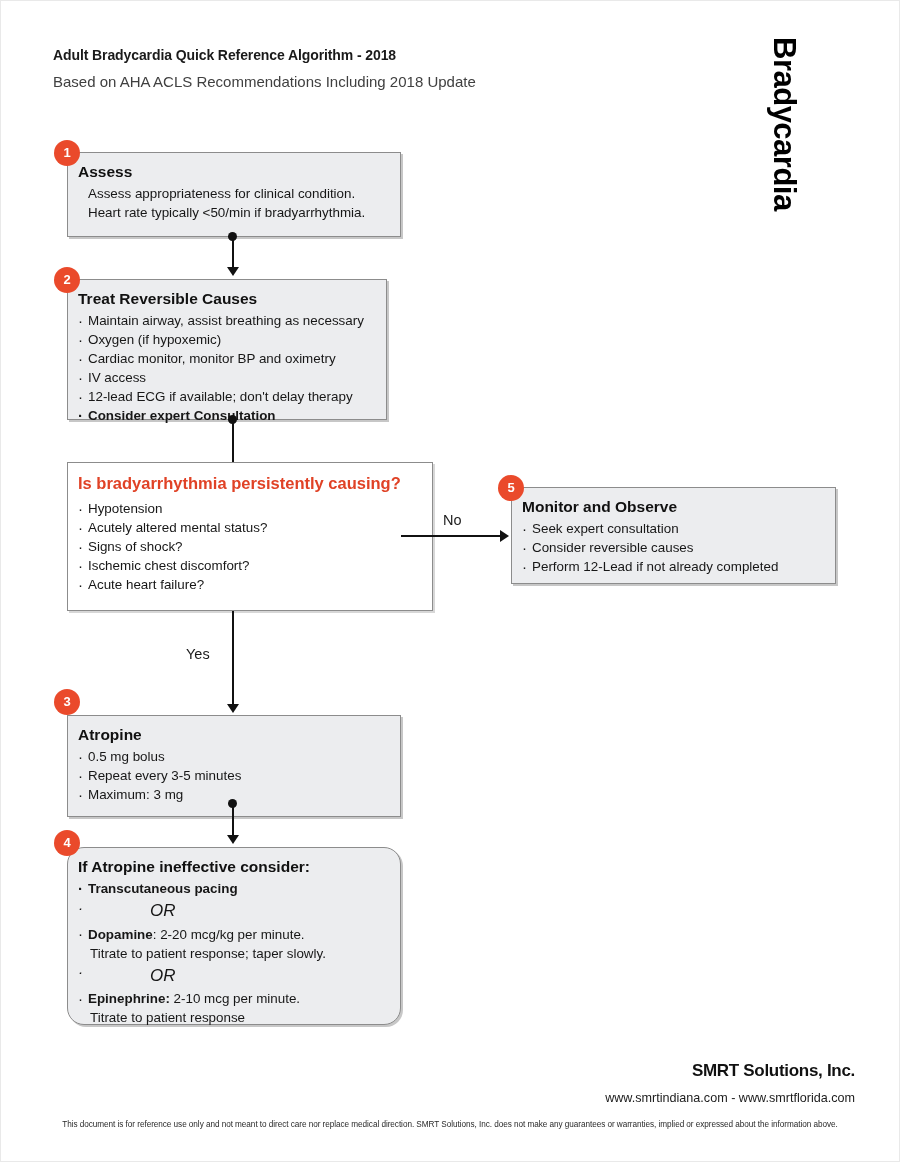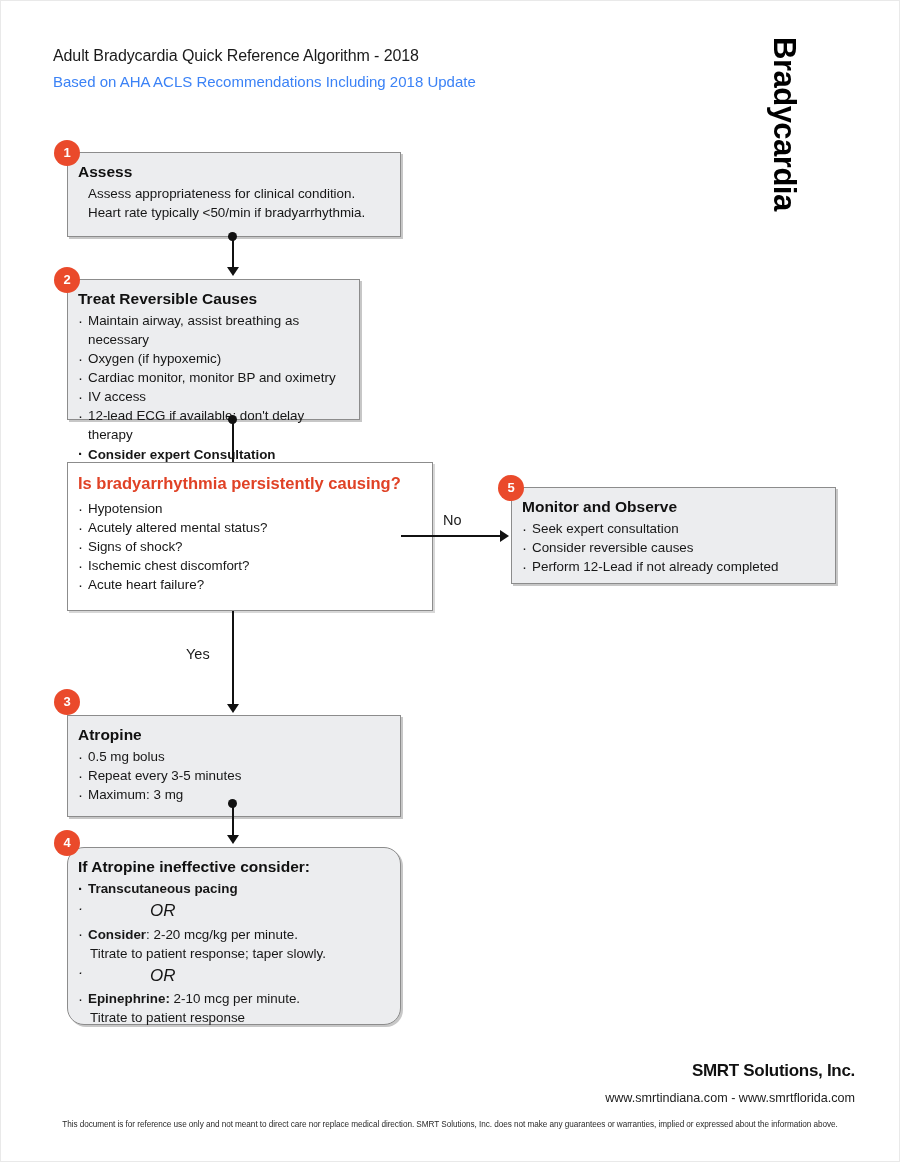--- a/index.html
+++ b/index.html
@@ -20,33 +20,33 @@
     box-sizing: border-box;
     border: 1px solid #e9e9e9;
     overflow: hidden;
   }
 
   
   .hdr-title {
     position: absolute;
     left: 52px;
     top: 46px;
-    font-size: 16px;
-    font-weight: normal;
+    font-size: 14px;
+    font-weight: bold;
     color: #1a1a1a;
     letter-spacing: -0.1px;
     white-space: nowrap;
   }
   .hdr-sub {
     position: absolute;
     left: 52px;
     top: 72px;
     font-size: 15px;
     font-weight: normal;
-    color: #3b82f6;
+    color: #404040;
     white-space: nowrap;
   }
 
   
   .side-title {
     position: absolute;
     left: 801px;
     top: 36px;
     width: 250px;
     font-size: 31px;
@@ -224,21 +224,21 @@
         <li class="nodot">Heart rate typically &lt;50/min if bradyarrhythmia.</li>
       </ul>
     </div>
   </div>
   <div class="badge" style="left:53px; top:139px;">1</div>
 
   <div class="dot" style="left:227px; top:231px;"></div>
   <div class="vline" style="left:230.5px; top:236px; height:32px;"></div>
   <div class="arrow-down" style="left:225.5px; top:266px;"></div>
 
-  <div class="box" style="left:66px; top:278px; width:293px; height:141px;">
+  <div class="box" style="left:66px; top:278px; width:320px; height:141px;">
     <div class="box-inner">
       <div class="box-title">Treat Reversible Causes</div>
       <ul class="blist">
         <li>Maintain airway, assist breathing as necessary</li>
         <li>Oxygen (if hypoxemic)</li>
         <li>Cardiac monitor, monitor BP and oximetry</li>
         <li>IV access</li>
         <li>12-lead ECG if available; don't delay therapy</li>
         <li class="b">Consider expert Consultation</li>
       </ul>
@@ -297,21 +297,21 @@
   <div class="dot" style="left:227px; top:798px;"></div>
   <div class="vline" style="left:230.5px; top:803px; height:33px;"></div>
   <div class="arrow-down" style="left:225.5px; top:834px;"></div>
 
   <div class="box" style="left:66px; top:846px; width:334px; height:178px;border-radius:17px;">
     <div class="box-inner">
       <div class="box-title">If Atropine ineffective consider:</div>
       <ul class="blist">
         <li class="b">Transcutaneous pacing</li>
         <li class="orsep">OR</li>
-        <li><span class="lead">Consider</span><span>: 2-20 mcg/kg per minute.</span></li>
+        <li><span class="lead">Dopamine</span><span>: 2-20 mcg/kg per minute.</span></li>
         <li class="cont">Titrate to patient response; taper slowly.</li>
         <li class="orsep">OR</li>
         <li><span class="lead">Epinephrine:</span><span> 2-10 mcg per minute.</span></li>
         <li class="cont">Titrate to patient response</li>
       </ul>
     </div>
   </div>
   <div class="badge" style="left:53px; top:829px;">4</div>
 
   <div class="brand">SMRT Solutions, Inc.</div>

